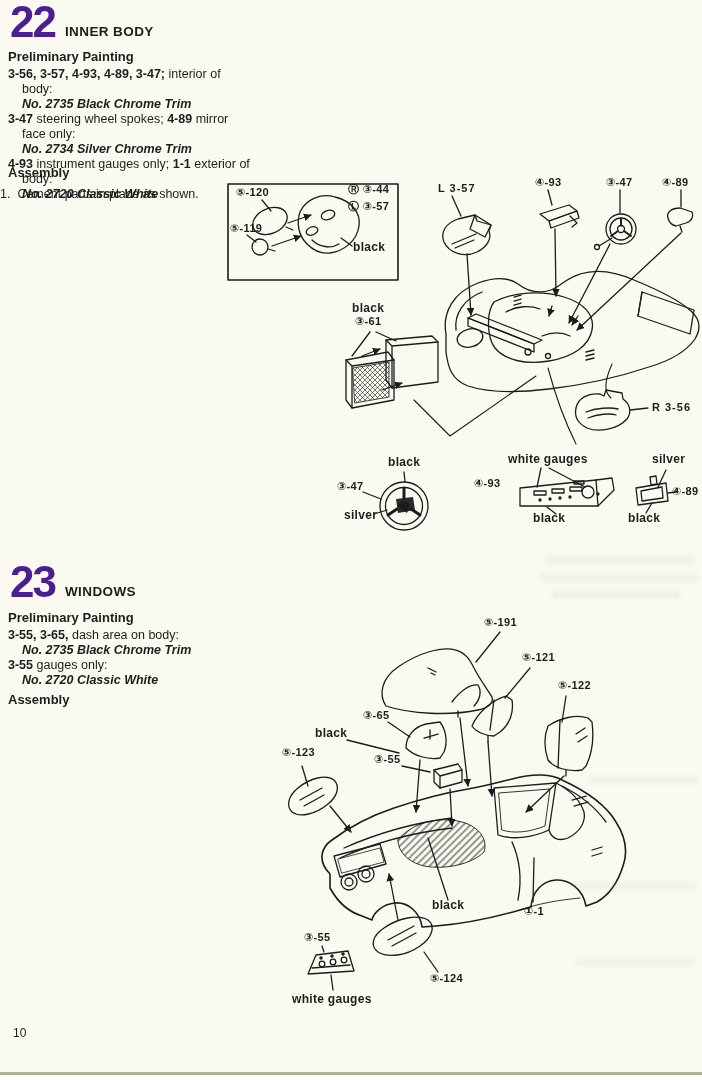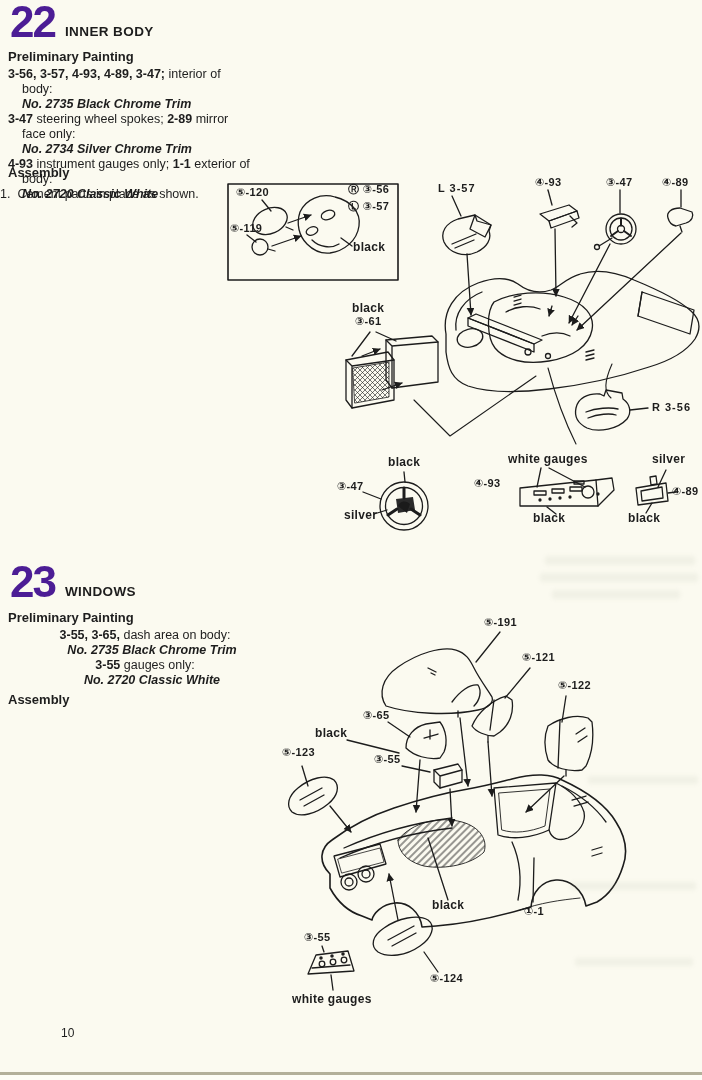--- a/index.html
+++ b/index.html
@@ -15,21 +15,21 @@
   .snum  { font-size:44px; font-weight:bold; color:#4c1d95; line-height:40px; letter-spacing:-2px; }
   .stitle{ font-size:13.5px; font-weight:bold; margin-left:10px; padding-bottom:3px; letter-spacing:.4px; }
   .h2    { position:absolute; font-size:13px; font-weight:bold; }
   .plist { position:absolute; font-size:12.5px; line-height:15px; }
   .plist p { margin:0; }
   .pl    { padding-left:14px; text-indent:-14px; }
   .pl b  { font-weight:bold; }
   .pn    { padding-left:14px; font-weight:bold; font-style:italic; }
   .asm   { position:absolute; font-size:12.5px; line-height:15px; padding-left:9px; text-indent:-27px; }
   .chk   { display:inline-block; width:8px; height:8px; border:1.4px solid #1d1d1d; margin-right:2px; vertical-align:-0.5px; }
-  .pagenum { position:absolute; font-size:12px;margin-left:48px; }
+  .pagenum { position:absolute; font-size:12px; }
   
   .dl  { position:absolute; font-size:11px; font-weight:bold; white-space:nowrap; letter-spacing:.3px; }
   .dlc { font-weight:bold; }           
   .dlp { font-weight:bold; }           
   svg.art { position:absolute; left:0; top:0; }
   
   .ghost { position:absolute; background:#9aa089; opacity:.10; filter:blur(2px); border-radius:2px; }
   .bottom-line  { position:absolute; left:0; top:1072px; width:702px; height:3px; background:#b3b09a; }
   .bottom-strip { position:absolute; left:0; top:1075px; width:702px; height:5px; background:#fdfdf6; }
 </style>
@@ -265,33 +265,33 @@
   </svg>
 
   <div class="shead" style="left:10px; top:2px;">
     <span class="snum">22</span>
     <span class="stitle">INNER BODY</span>
   </div>
   <div class="h2" style="left:8px; top:49px;">Preliminary Painting</div>
   <div class="plist" style="left:8px; top:67px; width:244px;">
     <p class="pl"><b>3-56, 3-57, 4-93, 4-89, 3-47;</b><span> interior of body:</span></p>
     <p class="pn">No. 2735 Black Chrome Trim</p>
-    <p class="pl"><b>3-47</b><span> steering wheel spokes; </span><b>2-89</b><span> mirror face only:</span></p>
+    <p class="pl"><b>3-47</b><span> steering wheel spokes; </span><b>4-89</b><span> mirror face only:</span></p>
     <p class="pn">No. 2734 Silver Chrome Trim</p>
     <p class="pl"><b>4-93</b><span> instrument gauges only; </span><b>1-1</b><span> exterior of body:</span></p>
     <p class="pn">No. 2720 Classic White</p>
   </div>
   <div class="h2" style="left:8px; top:165px;">Assembly</div>
   <p class="asm" style="left:8px; top:187px; width:262px;">
     <span class="chk"></span><span>1.</span>&nbsp;&nbsp;<span>Cement parts in place as shown.</span>
   </p>
 
   <span class="dl dlp" style="left:236px; top:186px;">⑤-120</span>
   <span class="dl dlp" style="left:230px; top:222px;">⑤-119</span>
-  <span class="dl dlp" style="left:348px; top:182px;">Ⓡ ③-56</span>
+  <span class="dl dlp" style="left:348px; top:182px;">Ⓡ ③-44</span>
   <span class="dl dlp" style="left:348px; top:199px;">Ⓛ ③-57</span>
   <span class="dl dlc" style="left:353px; top:240px; font-size:12px;">black</span>
 
   <span class="dl dlp" style="left:438px; top:182px; letter-spacing:1px;">L 3-57</span>
   <span class="dl dlp" style="left:535px; top:176px;">④-93</span>
   <span class="dl dlp" style="left:606px; top:176px;">③-47</span>
   <span class="dl dlp" style="left:662px; top:176px;">④-89</span>
   <span class="dl dlc" style="left:352px; top:301px; font-size:12px;">black</span>
   <span class="dl dlp" style="left:355px; top:315px;">③-61</span>
   <span class="dl dlp" style="left:652px; top:401px; letter-spacing:1px;">R 3-56</span>
@@ -304,21 +304,21 @@
   <span class="dl dlc" style="left:533px; top:511px; font-size:12px;">black</span>
   <span class="dl dlc" style="left:652px; top:452px; font-size:12px;">silver</span>
   <span class="dl dlp" style="left:672px; top:485px;">④-89</span>
   <span class="dl dlc" style="left:628px; top:511px; font-size:12px;">black</span>
 
   <div class="shead" style="left:10px; top:562px;">
     <span class="snum">23</span>
     <span class="stitle">WINDOWS</span>
   </div>
   <div class="h2" style="left:8px; top:610px;">Preliminary Painting</div>
-  <div class="plist" style="left:20px; top:628px; width:250px;text-align:center;">
+  <div class="plist" style="left:8px; top:628px; width:250px;">
     <p class="pl"><b>3-55, 3-65,</b><span> dash area on body:</span></p>
     <p class="pn">No. 2735 Black Chrome Trim</p>
     <p class="pl"><b>3-55</b><span> gauges only:</span></p>
     <p class="pn">No. 2720 Classic White</p>
   </div>
   <div class="h2" style="left:8px; top:692px;">Assembly</div>
 
   <span class="dl dlp" style="left:484px; top:616px;">⑤-191</span>
   <span class="dl dlp" style="left:522px; top:651px;">⑤-121</span>
   <span class="dl dlp" style="left:558px; top:679px;">⑤-122</span>

